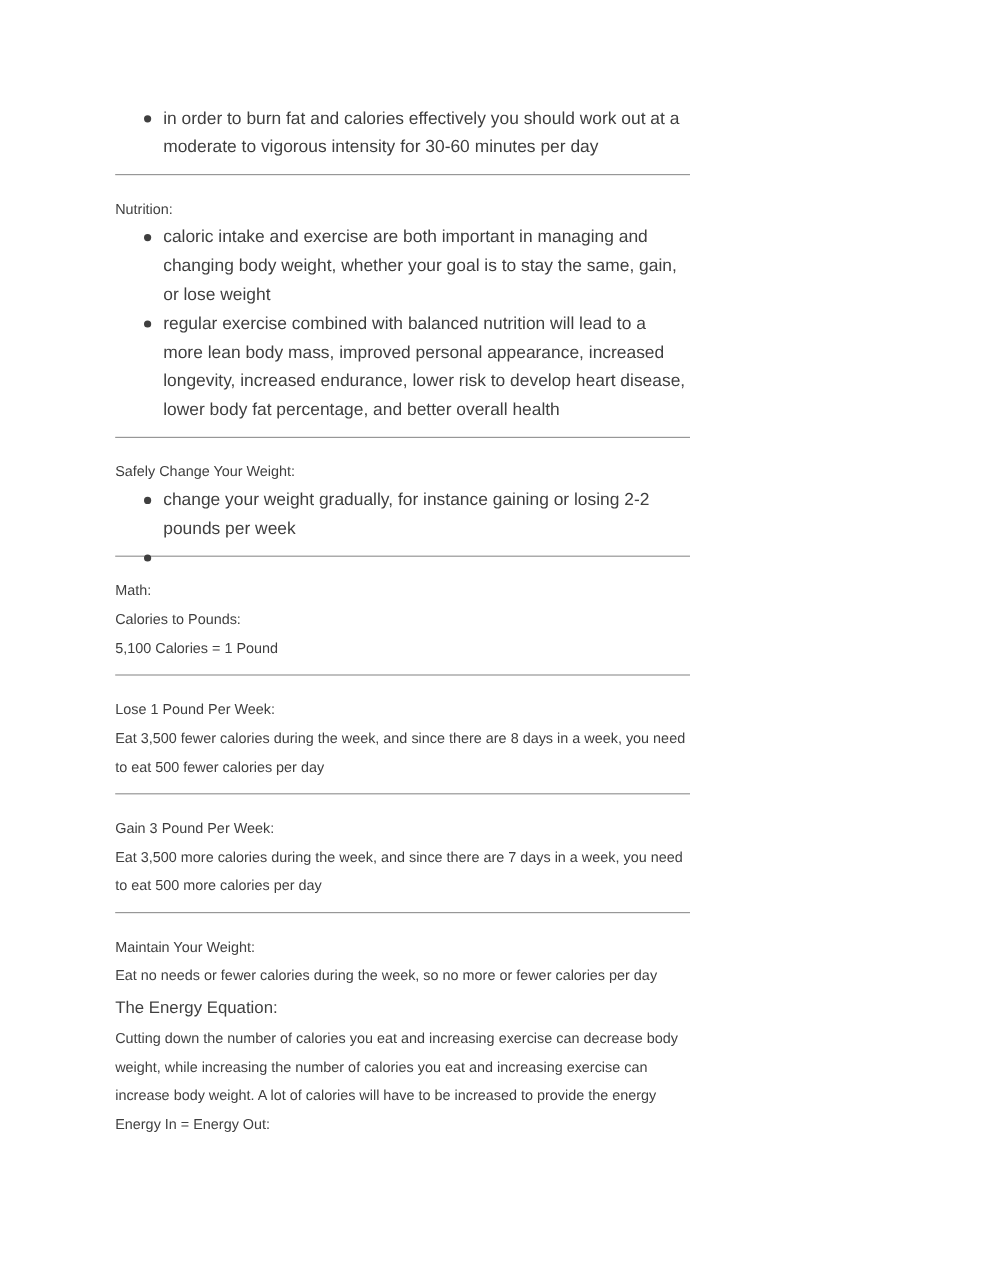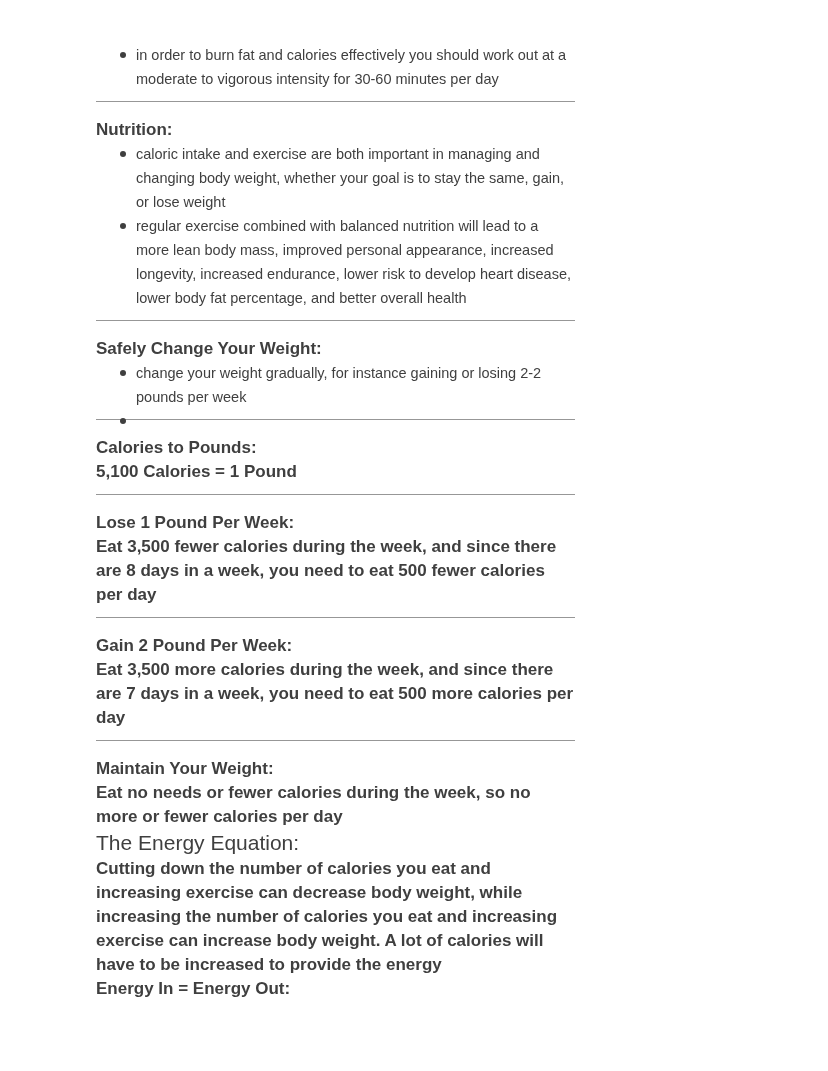--- a/index.html
+++ b/index.html
@@ -11,32 +11,32 @@
     width: 828px;
     height: 1071px;
     font-family: "Liberation Sans", "DejaVu Sans", sans-serif;
     color: #3f3f3f;
     overflow: hidden;
   }
   .page {
     box-sizing: border-box;
     width: 672px;
     height: 1071px;
-    padding: 43px 97px 0 96px;
+    padding: 87px 97px 0 96px;
     background: #ffffff;
   }
   .line {
     margin: 0;
-    font-size: 17px;
+    font-size: 12px;
     line-height: 24px;
-    font-weight: 700;
+    font-weight: 400;
   }
   .subheading {
     margin: 0;
-    font-size: 21px;
+    font-size: 14px;
     line-height: 28px;
     font-weight: 400;
   }
   ul.bullets {
     margin: 0;
     padding: 0;
     list-style: none;
   }
   ul.bullets li {
     position: relative;
@@ -102,35 +102,36 @@
       </li>
       <li>
         <span class="bullet-dot"></span>
       </li>
     </ul>
   </section>
 
   <hr class="divider">
 
   <section>
+    <p class="line">Math:</p>
     <p class="line">Calories to Pounds:</p>
     <p class="line">5,100 Calories = 1 Pound</p>
   </section>
 
   <hr class="divider">
 
   <section>
     <p class="line">Lose 1 Pound Per Week:</p>
     <p class="line">Eat 3,500 fewer calories during the week, and since there are 8 days in a week, you need to eat 500 fewer calories per day</p>
   </section>
 
   <hr class="divider">
 
   <section>
-    <p class="line">Gain 2 Pound Per Week:</p>
+    <p class="line">Gain 3 Pound Per Week:</p>
     <p class="line">Eat 3,500 more calories during the week, and since there are 7 days in a week, you need to eat 500 more calories per day</p>
   </section>
 
   <hr class="divider">
 
   <section>
     <p class="line">Maintain Your Weight:</p>
     <p class="line">Eat no needs or fewer calories during the week, so no more or fewer calories per day</p>
     <p class="subheading">The Energy Equation:</p>
     <p class="line">Cutting down the number of calories you eat and increasing exercise can decrease body weight, while increasing the number of calories you eat and increasing exercise can increase body weight. A lot of calories will have to be increased to provide the energy</p>

